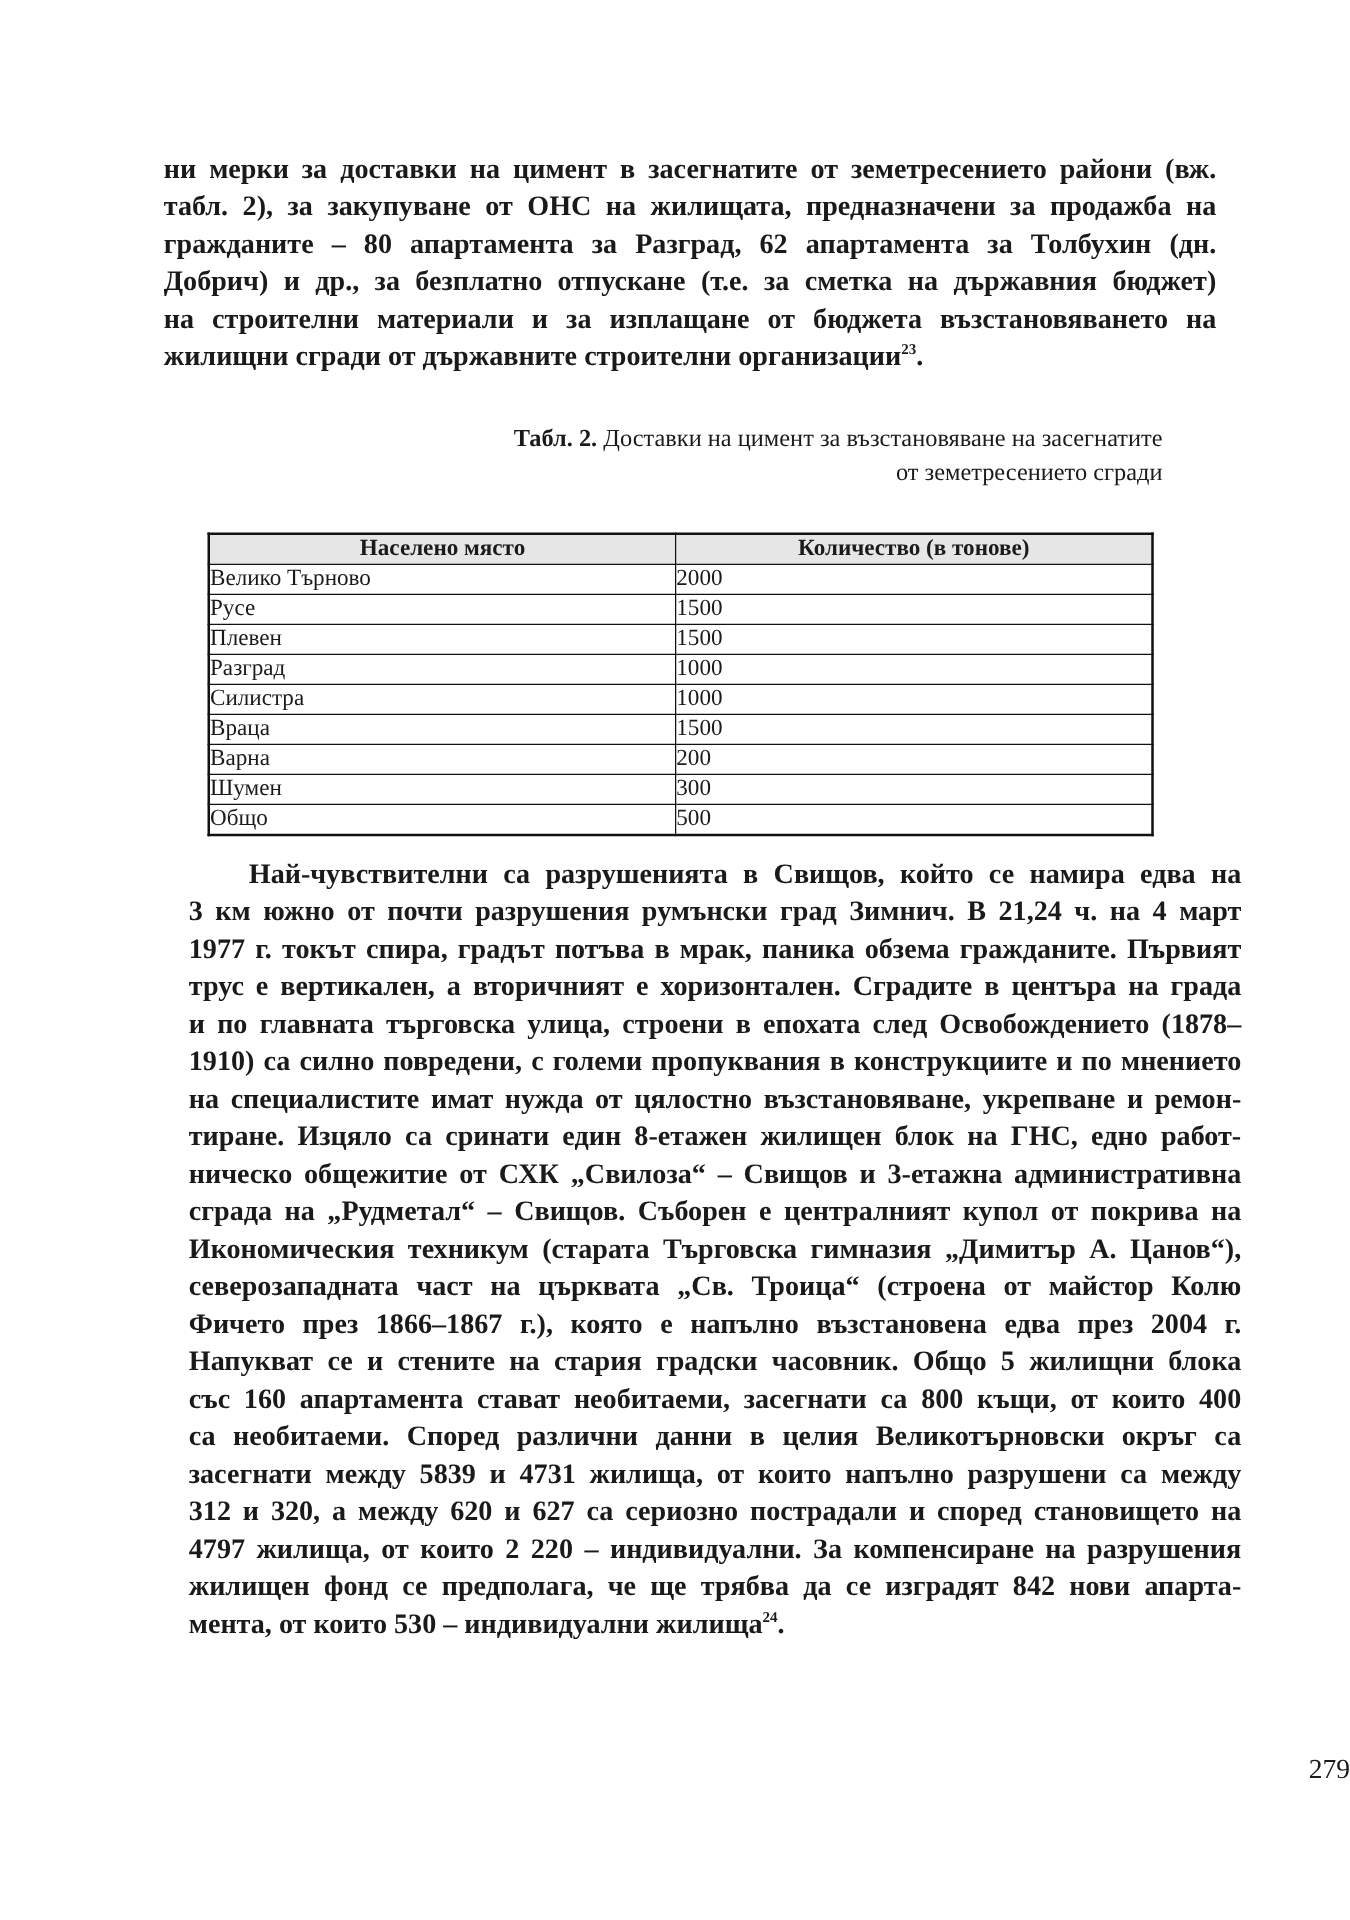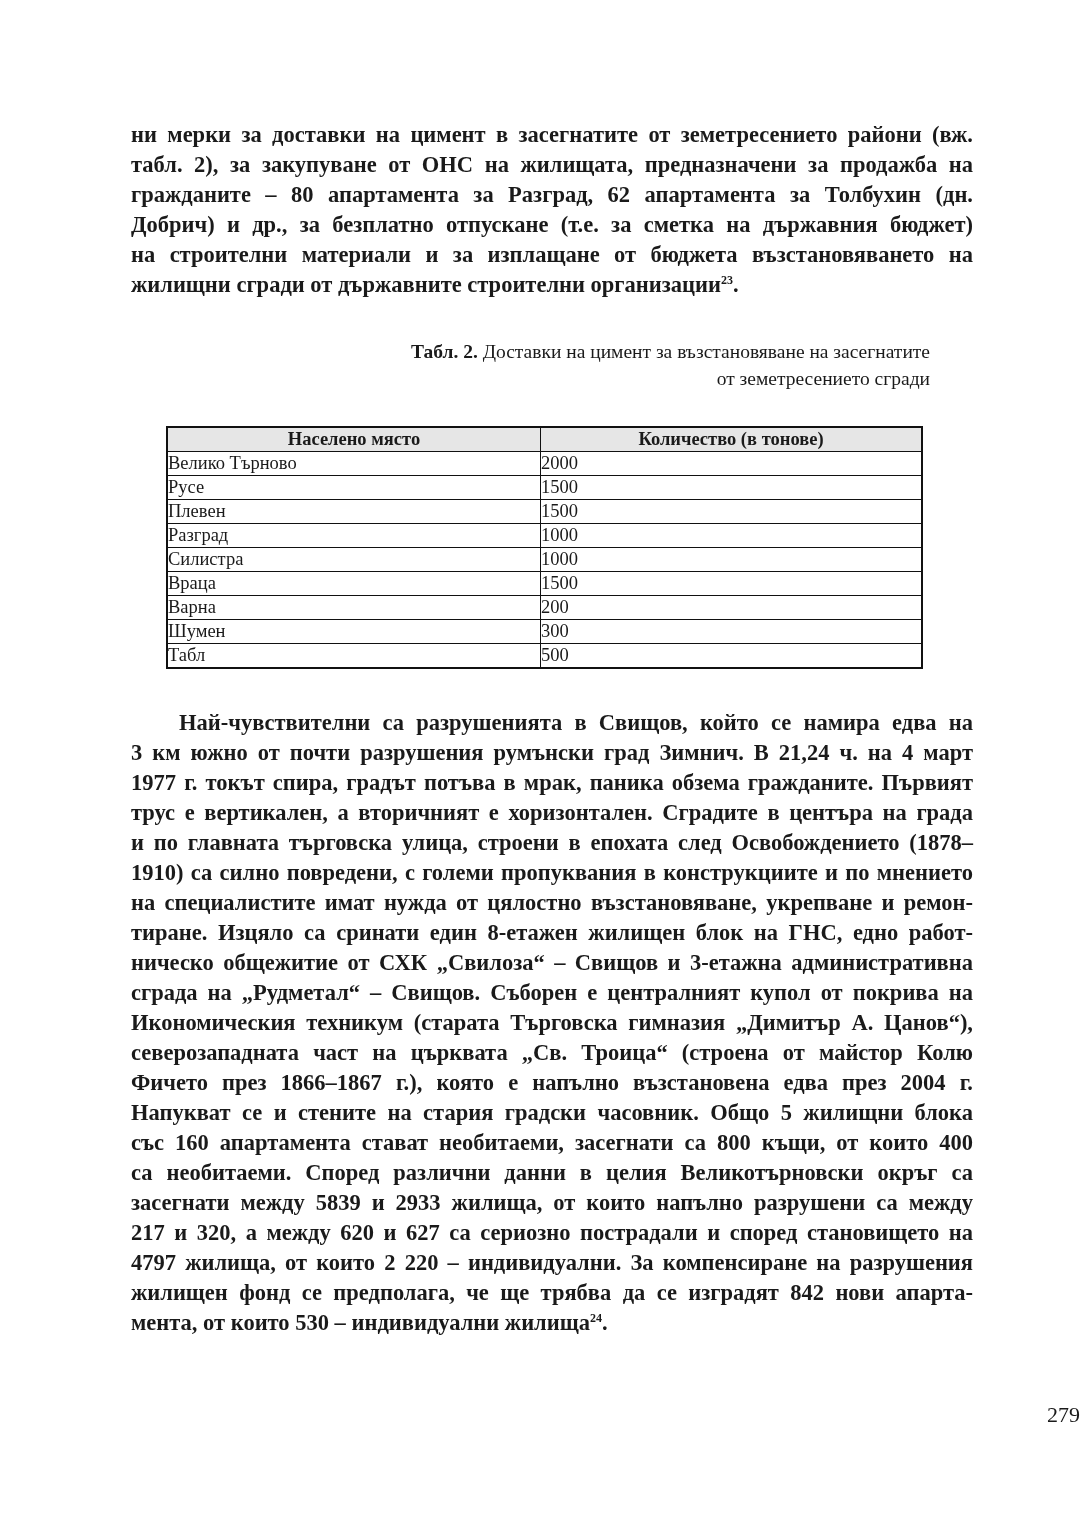--- a/index.html
+++ b/index.html
@@ -9,21 +9,21 @@
       color: #1a1a1a;
     }
     .para {
       position: absolute; left: 131px; width: 842px;
       font-size: 22.5px; line-height: 30px;
       text-align: justify; margin: 0;
     }
     .line { display: block; text-align: justify; text-align-last: justify; white-space: nowrap; font-weight: bold; }
     .line.last { text-align-last: left; }
     .p1 { top: 120px; }
-    .p2 { top: 708px; }
+    .p2 { top: 684px; margin-left: 20px; }
     .p2 .line.first { padding-left: 48px; }
     sup { font-size: 12px; line-height: 0; vertical-align: super; }
     .caption {
       position: absolute; left: 160px; width: 770px; top: 338px;
       text-align: right; font-size: 19.5px; line-height: 27px;
     }
     .caption b { font-weight: bold; }
     table.data-table {
       position: absolute; left: 166px; top: 426px; width: 757px;
       border-collapse: collapse; font-size: 18.5px;
@@ -91,21 +91,21 @@
       </tr>
       <tr>
         <td class="col1">Варна</td>
         <td>200</td>
       </tr>
       <tr>
         <td class="col1">Шумен</td>
         <td>300</td>
       </tr>
       <tr>
-        <td class="col1">Табл</td>
+        <td class="col1">Общо</td>
         <td>500</td>
       </tr>
     </tbody>
 </table>
 
 <div class="para p2" id="p2">
     <span class="line first">Най-чувствителни са разрушенията в Свищов, който се намира едва на</span>
     <span class="line">3 км южно от почти разрушения румънски град Зимнич. В 21,24 ч. на 4 март</span>
     <span class="line">1977 г. токът спира, градът потъва в мрак, паника обзема гражданите. Първият</span>
     <span class="line">трус е вертикален, а вторичният е хоризонтален. Сградите в центъра на града</span>
@@ -114,20 +114,20 @@
     <span class="line">на специалистите имат нужда от цялостно възстановяване, укрепване и ремон-</span>
     <span class="line">тиране. Изцяло са сринати един 8-етажен жилищен блок на ГНС, едно работ-</span>
     <span class="line">ническо общежитие от СХК „Свилоза“ – Свищов и 3-етажна административна</span>
     <span class="line">сграда на „Рудметал“ – Свищов. Съборен е централният купол от покрива на</span>
     <span class="line">Икономическия техникум (старата Търговска гимназия „Димитър А. Цанов“),</span>
     <span class="line">северозападната част на църквата „Св. Троица“ (строена от майстор Колю</span>
     <span class="line">Фичето през 1866–1867 г.), която е напълно възстановена едва през 2004 г.</span>
     <span class="line">Напукват се и стените на стария градски часовник. Общо 5 жилищни блока</span>
     <span class="line">със 160 апартамента стават необитаеми, засегнати са 800 къщи, от които 400</span>
     <span class="line">са необитаеми. Според различни данни в целия Великотърновски окръг са</span>
-    <span class="line">засегнати между 5839 и 2933 жилища, от които напълно разрушени са между</span>
-    <span class="line">217 и 320, а между 620 и 627 са сериозно пострадали и според становището на</span>
+    <span class="line">засегнати между 5839 и 4731 жилища, от които напълно разрушени са между</span>
+    <span class="line">312 и 320, а между 620 и 627 са сериозно пострадали и според становището на</span>
     <span class="line">4797 жилища, от които 2 220 – индивидуални. За компенсиране на разрушения</span>
     <span class="line">жилищен фонд се предполага, че ще трябва да се изградят 842 нови апарта-</span>
     <span class="line last"><span>мента, от които 530 – индивидуални жилища</span><sup>24</sup><span>.</span></span>
   </div>
 
 <div class="page-number">279</div>
 
 </body></html>

